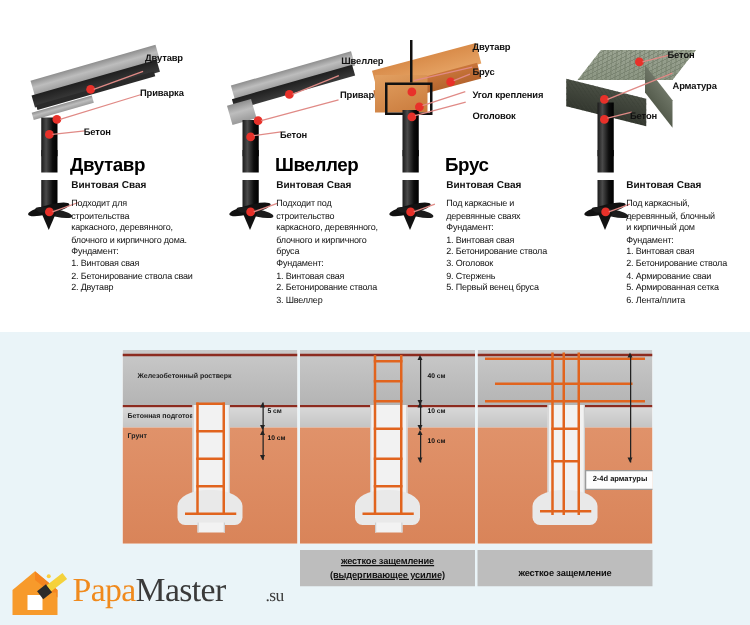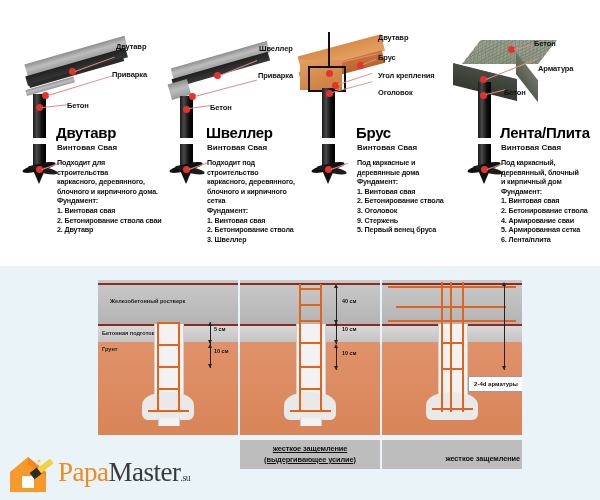--- a/index.html
+++ b/index.html
@@ -17,21 +17,21 @@
     position:absolute;top:2px;left:0;width:600px;
     text-align:center;
     font-size:13.5px;font-weight:bold;color:#000;
     letter-spacing:-0.1px;
   }
 
   
   .cols{position:absolute;top:20px;left:0;width:600px;height:230px;}
   .col{position:absolute;top:0;width:150px;height:230px;}
   .col.c0{left:0;}
-  .col.c1{left:150px;}
+  .col.c1{left:164px;}
   .col.c2{left:300px;}
   .col.c3{left:450px;}
 
   
   .illo{position:absolute;top:0;left:0;width:150px;height:105px;}
 
   
   .pile{
     position:absolute;
     width:13px;
@@ -142,21 +142,21 @@
     font-size:15px;font-weight:bold;color:#000;
     white-space:nowrap;letter-spacing:-0.3px;
   }
   .col-sub{
     position:absolute;left:57px;top:123px;
     font-size:8px;font-weight:bold;color:#111;
     white-space:nowrap;
   }
   .col-body{
     position:absolute;left:57px;top:138px;width:96px;
-    font-size:7.2px;font-weight:bold;color:#111;
+    font-size:7.2px;font-weight:normal;color:#111;
     line-height:9.6px;letter-spacing:-0.15px;
   }
   .col-body div{white-space:nowrap;}
 
   
   .lower-pile-wrap{position:absolute;left:22px;top:100px;width:50px;height:125px;}
 
   
   .lower{
     position:absolute;left:0;top:252px;width:600px;height:248px;
@@ -231,21 +231,21 @@
 
   
   .logo{position:absolute;left:6px;top:452px;width:215px;height:44px;}
   .logo-text{
     position:absolute;left:52px;top:5px;
     font-family:"Liberation Serif", serif;
     font-size:27px;color:#3a3a3a;letter-spacing:-0.5px;
     white-space:nowrap;
   }
   .logo-text .p{color:#f08a1d;}
-  .logo-text .su{font-size:10px;color:#3a3a3a;}
+  .logo-text .su{font-size:14px;color:#3a3a3a;margin-left:32px;}
 </style>
 </head>
 <body>
 
 <div class="root">
 
 
   <div class="cols">
 
     <div class="col c0">
@@ -322,21 +322,21 @@
         <div class="lead" style="left:17px;top:49px;width:20px;transform:rotate(-20deg);"></div>
       </div>
 
       <div class="col-head">Швеллер</div>
       <div class="col-sub">Винтовая Свая</div>
       <div class="col-body">
         <div>Подходит под</div>
         <div>строительство</div>
         <div>каркасного, деревянного,</div>
         <div>блочного и кирпичного</div>
-        <div>сетка</div>
+        <div>бруса</div>
         <div>Фундамент:</div>
         <div>1. Винтовая свая</div>
         <div>2. Бетонирование ствола</div>
         <div>3. Швеллер</div>
       </div>
     </div>
 
     <div class="col c2">
       <div class="illo">
         <div class="wood-top" style="left:2px;top:36px;width:86px;height:17px;transform:rotate(-15deg);"></div>
@@ -366,21 +366,21 @@
         <div class="blade2" style="left:-5px;top:47px;"></div>
         <div class="pile-tip" style="left:0px;top:50px;"></div>
         <div class="dot" style="left:3px;top:46px;"></div>
         <div class="lead" style="left:9px;top:49px;width:18px;transform:rotate(-20deg);"></div>
       </div>
 
       <div class="col-head">Брус</div>
       <div class="col-sub">Винтовая Свая</div>
       <div class="col-body">
         <div>Под каркасные и</div>
-        <div>деревянные дома</div>
+        <div>деревянные сваях</div>
         <div>Фундамент:</div>
         <div>1. Винтовая свая</div>
         <div>2. Бетонирование ствола</div>
         <div>3. Оголовок</div>
         <div>9. Стержень</div>
         <div>5. Первый венец бруса</div>
       </div>
     </div>
 
     <div class="col c3">
@@ -403,21 +403,20 @@
       <div class="lower-pile-wrap">
         <div class="pile" style="left:6px;top:0px;height:18px;"></div>
         <div class="pile" style="left:6px;top:24px;height:26px;"></div>
         <div class="blade" style="left:-5px;top:44px;"></div>
         <div class="blade2" style="left:1px;top:47px;"></div>
         <div class="pile-tip" style="left:6px;top:50px;"></div>
         <div class="dot" style="left:9px;top:46px;"></div>
         <div class="lead" style="left:15px;top:49px;width:18px;transform:rotate(-20deg);"></div>
       </div>
 
-      <div class="col-head" style="left:50px;">Лента/Плита</div>
       <div class="col-sub" style="left:51px;">Винтовая Свая</div>
       <div class="col-body" style="left:51px;width:102px;">
         <div>Под каркасный,</div>
         <div>деревянный, блочный</div>
         <div>и кирпичный дом</div>
         <div>Фундамент:</div>
         <div>1. Винтовая свая</div>
         <div>2. Бетонирование ствола</div>
         <div>4. Армирование сваи</div>
         <div>5. Армированная сетка</div>
@@ -522,21 +521,21 @@
       <div class="rebar rebar-h" style="left:50px;top:128px;width:41px;"></div>
 
       <div class="dimline dim-v" style="left:122px;top:4px;height:86px;"></div>
       <div class="arrowhead ah-up" style="left:120px;top:2px;"></div>
       <div class="arrowhead ah-dn" style="left:120px;top:86px;"></div>
 
       <div class="note-box" style="left:86px;top:96px;width:46px;">2-4d арматуры</div>
     </div>
 
     <div class="caption cap1">жесткое защемление (выдергивающее усилие)</div>
-    <div class="caption cap2" style="padding-top:14px;text-align:right;">жесткое защемление</div>
+    <div class="caption cap2" style="padding-top:14px;">жесткое защемление</div>
   </div>
 
   <div class="logo">
     <svg width="50" height="42" viewBox="0 0 50 42">
       <path d="M4 20 L22 5 L40 20 L40 40 L4 40 Z" fill="#f79a2b"></path>
       <path d="M22 5 L40 20 L40 26 L22 12 Z" fill="#f5851f"></path>
       <rect x="16" y="24" width="12" height="12" fill="#ffffff"></rect>
       <rect x="30" y="22" width="9" height="14" fill="#f79a2b"></rect>
       <g transform="rotate(-38 34 18)">
         <rect x="24" y="14" width="9" height="8" fill="#2b2b2b"></rect>

